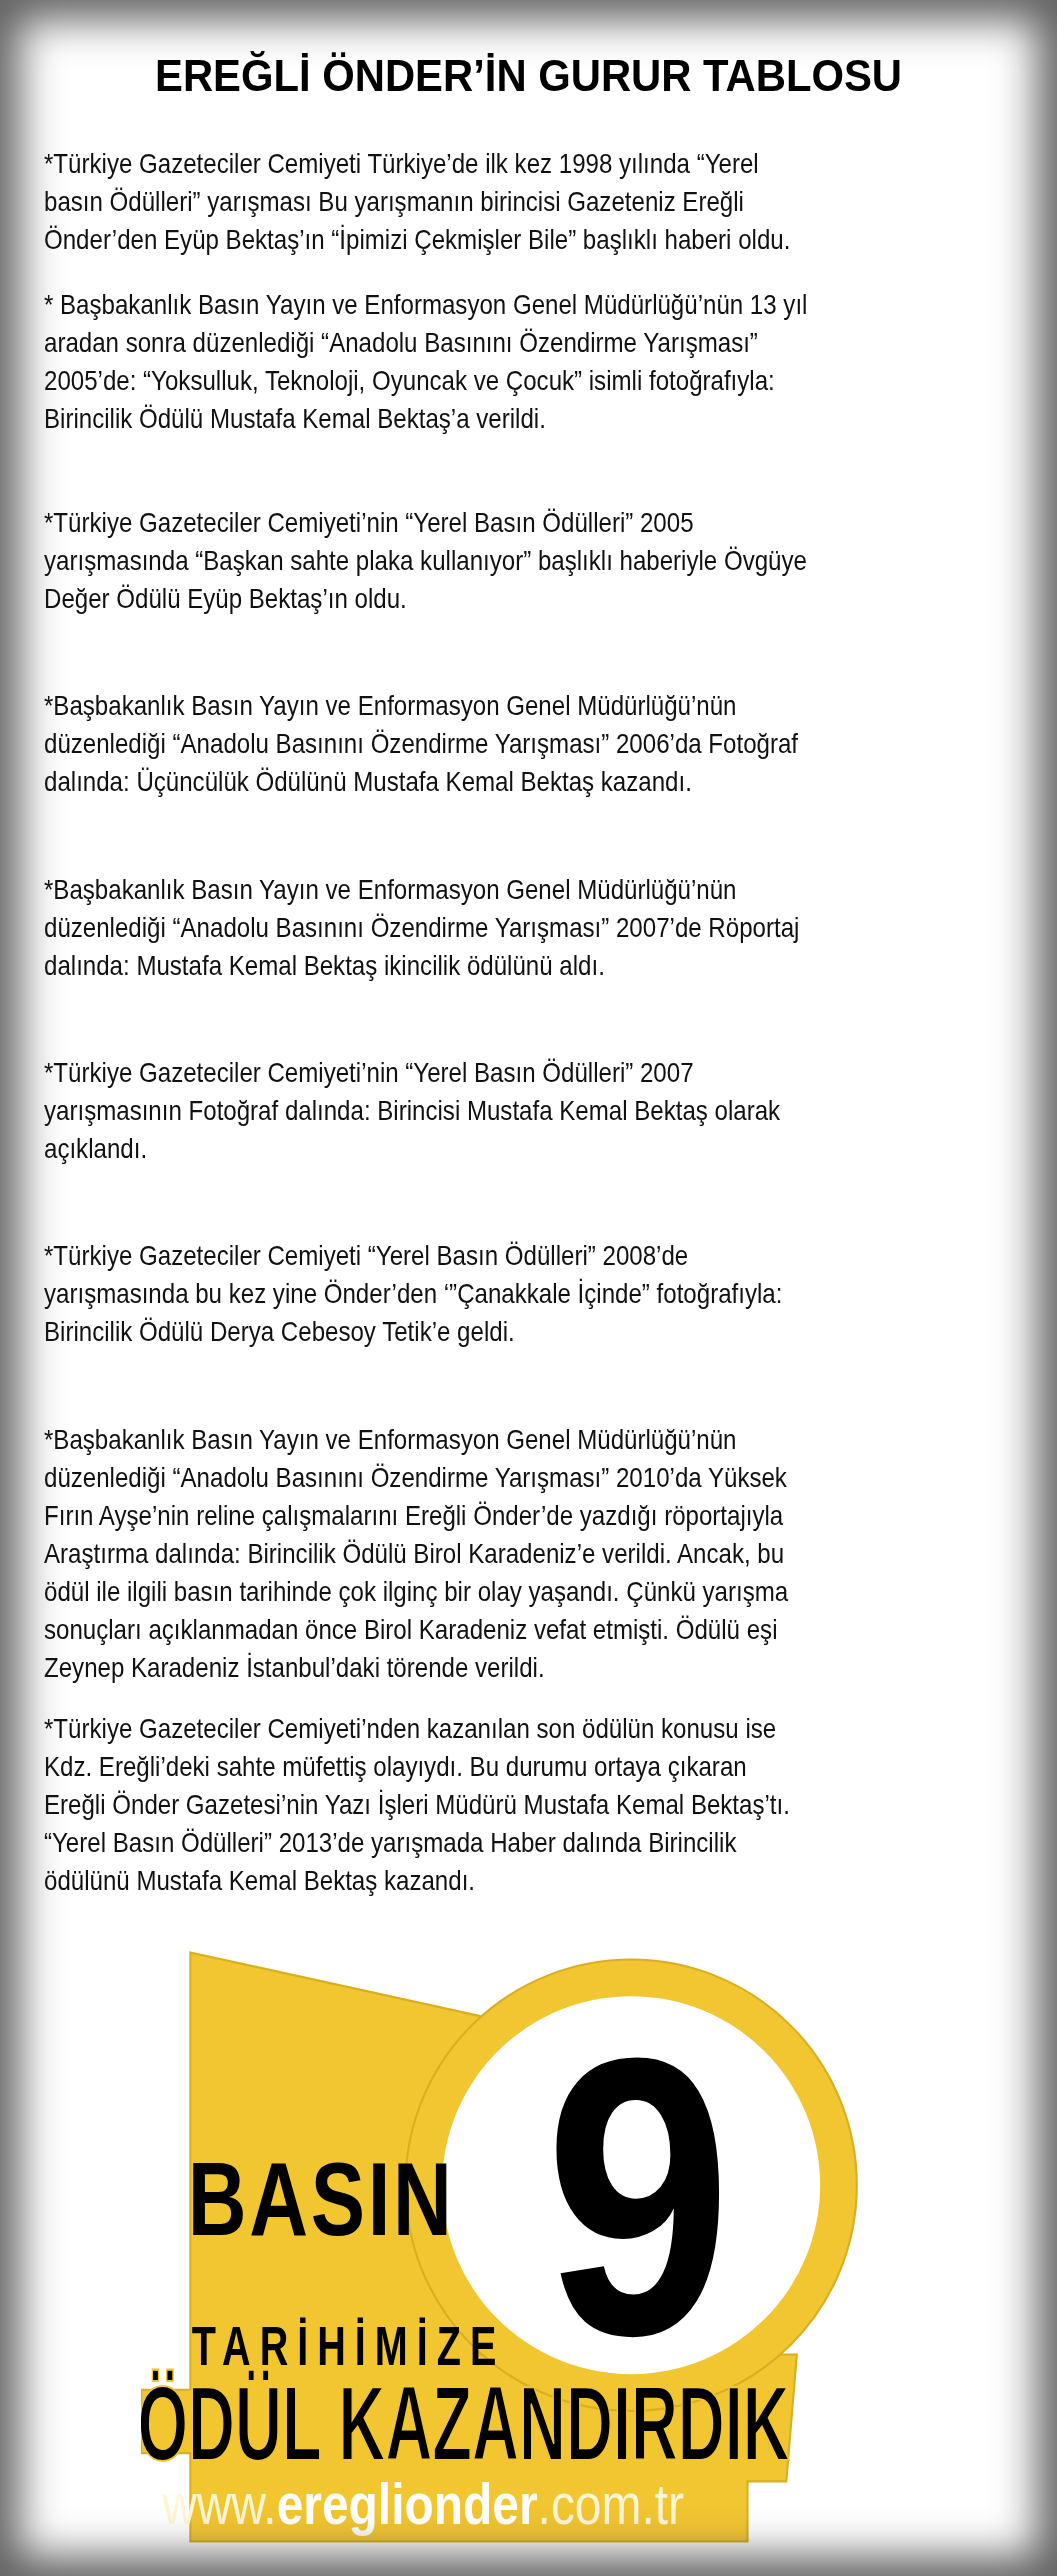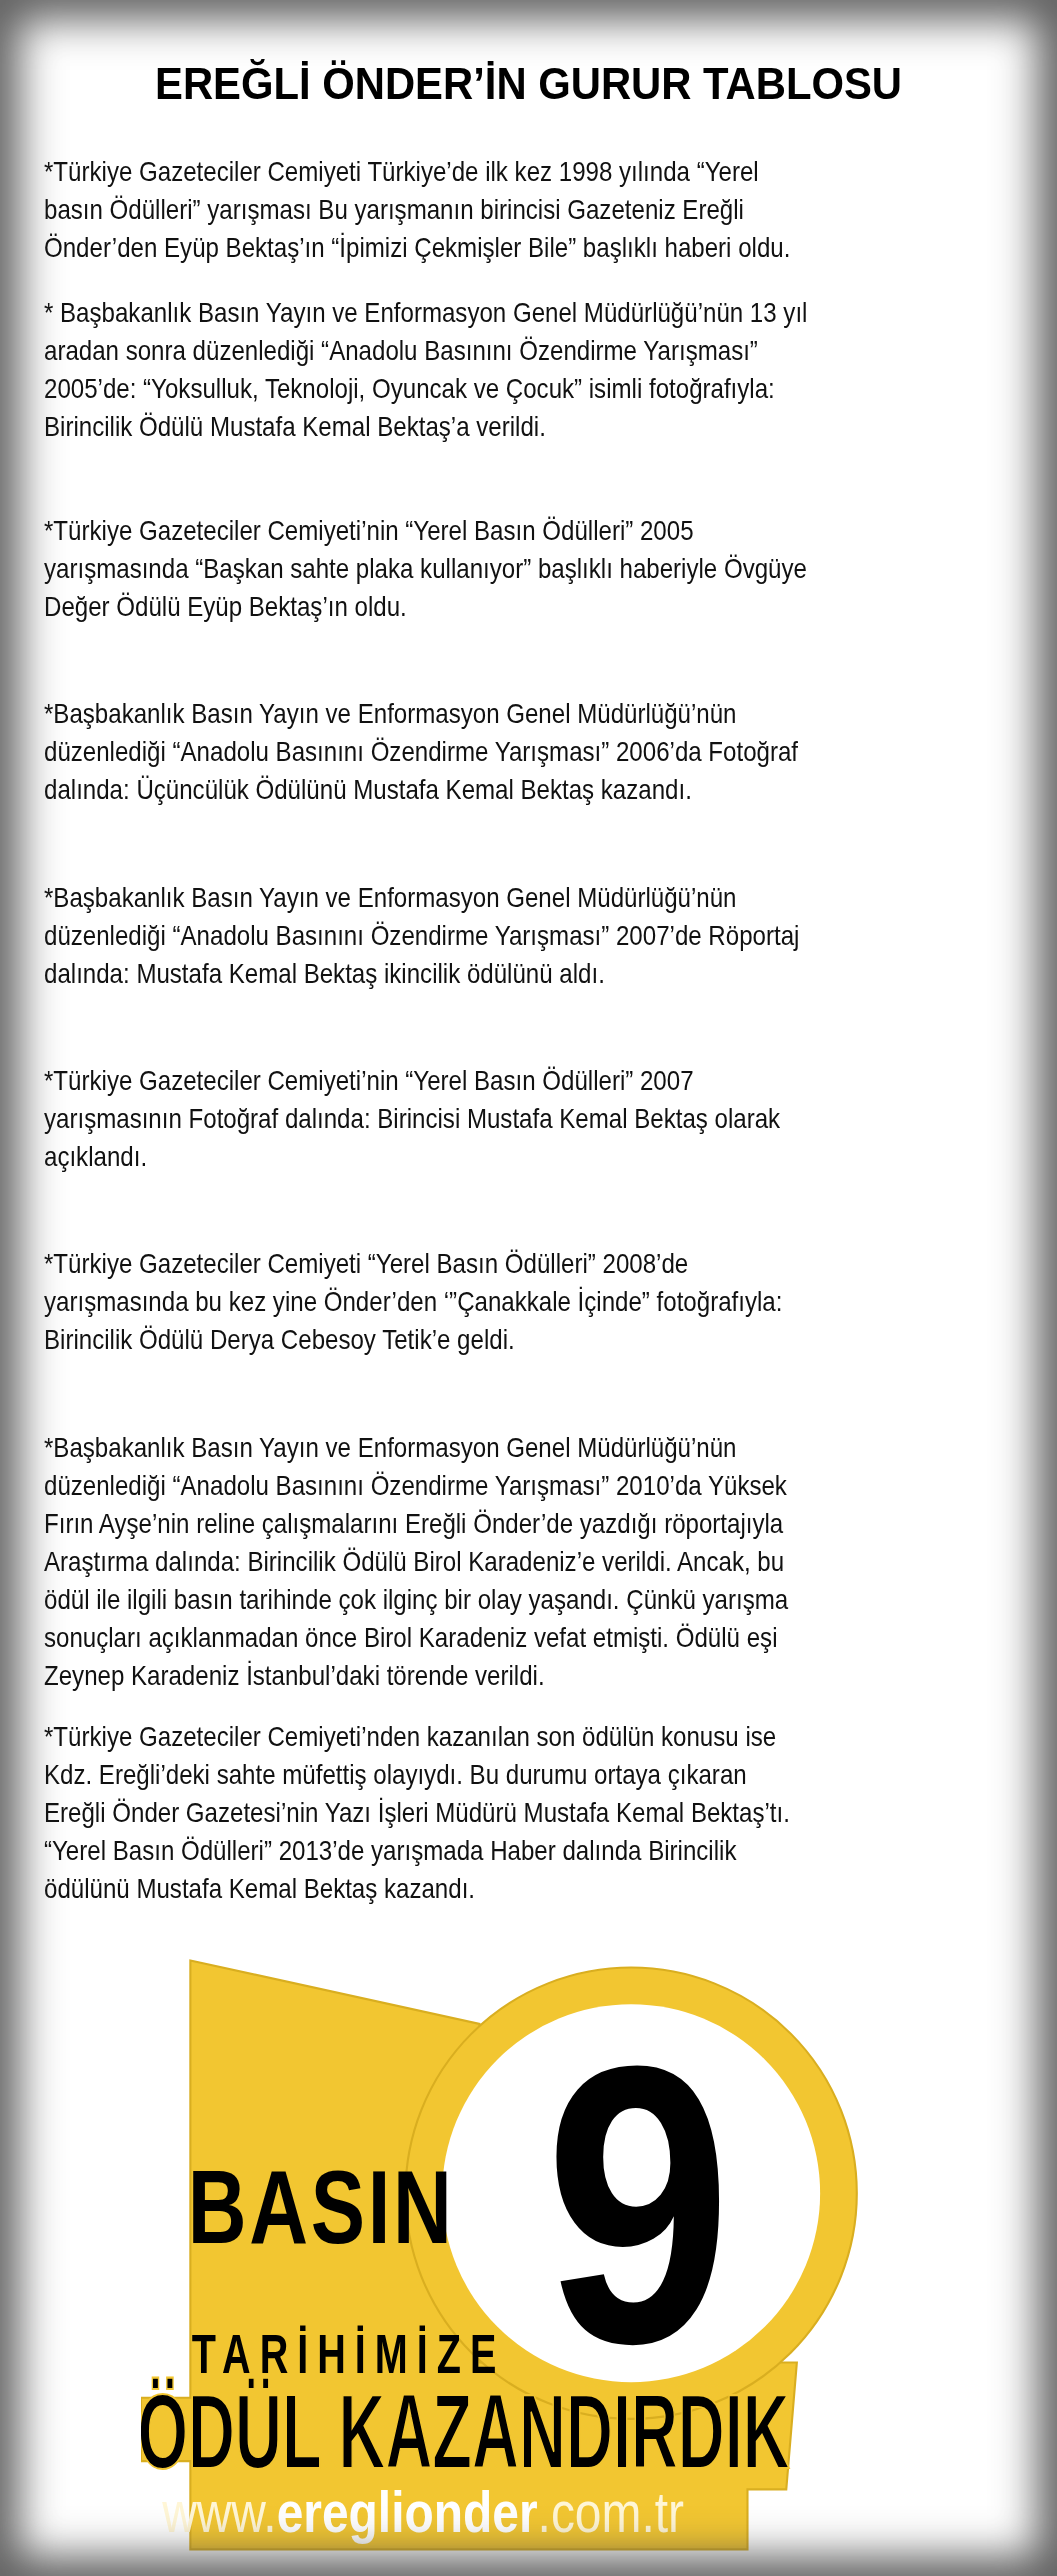--- a/index.html
+++ b/index.html
@@ -5,21 +5,21 @@
   html, body { margin: 0; padding: 0; }
   body {
     width: 1057px; height: 2576px; overflow: hidden; position: relative;
     background: #ffffff;
     font-family: "Liberation Sans", sans-serif;
   }
   .vignette {
     position: absolute; inset: 0; pointer-events: none;
     box-shadow: inset 0 0 42px 20px rgba(70,70,70,0.85);
   }
-  .sheet { position: absolute; inset: 0; margin-top: 8px; }
+  .sheet { position: absolute; inset: 0; }
   .title {
     position: absolute; left: 0; width: 1057px; top: 51px;
     text-align: center; font-weight: bold; font-size: 44px;
     letter-spacing: 0px; color: #000; transform: scaleX(0.95);
   }
   .para {
     position: absolute; left: 44px; width: 973px;
     font-size: 28px; line-height: 38px; color: #111;
     transform-origin: left top; transform: scaleX(0.86);
     width: 1142px; white-space: pre-line;

